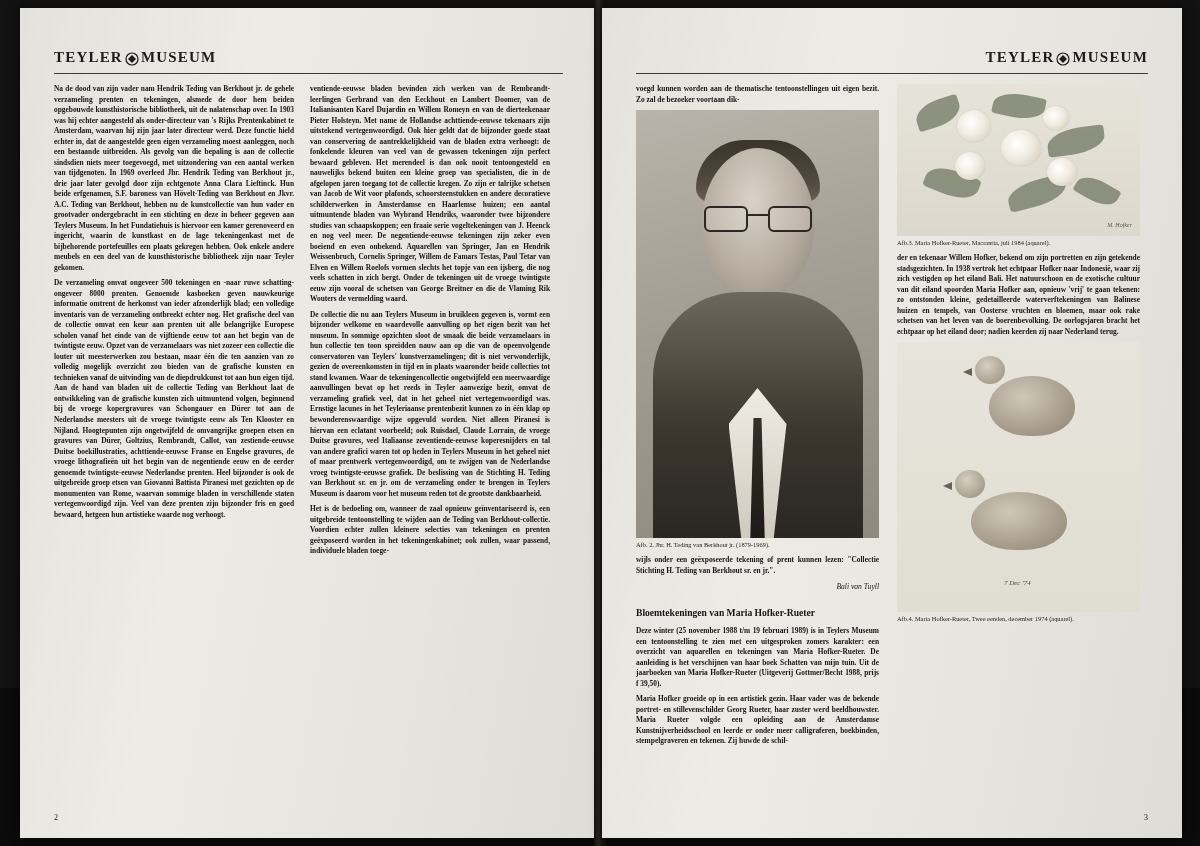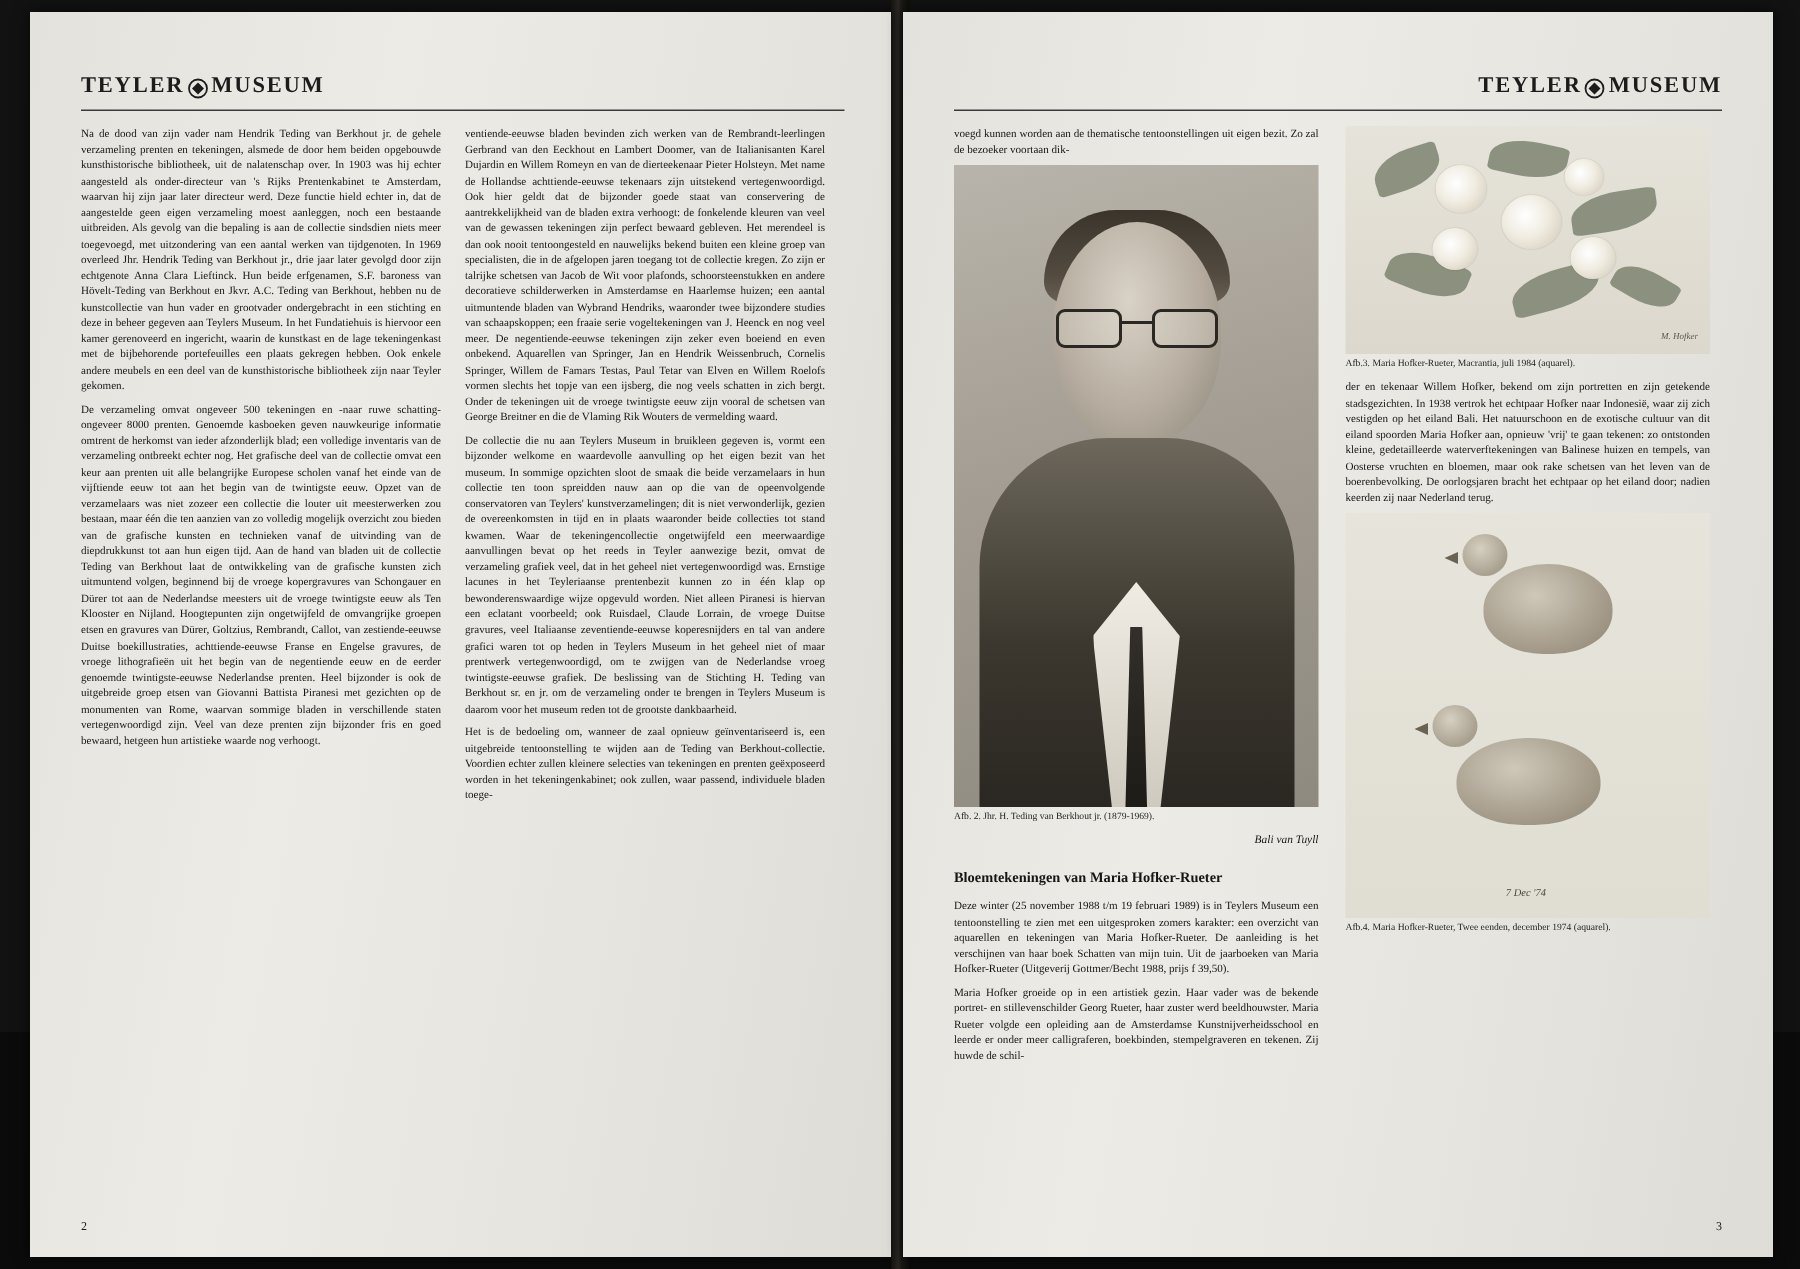--- a/index.html
+++ b/index.html
@@ -85,21 +85,21 @@
     height: 700px;
   }
   .col {
     width: 240px;
     font-size: 7.4px;
     line-height: 1.42;
     text-align: justify;
     color: #151515;
     hyphens: auto;
   }
-  .col p { margin: 0 0 5px 0; }
+  .col p { margin: 0 0 5px 0; font-weight: bold; }
 
   .page-right .cols { gap: 18px; }
   .page-right .col { width: 243px; }
 
   
   .figure { margin: 0 0 6px 0; }
   .figure-img {
     width: 100%;
     background: #9a968e;
     position: relative;
@@ -239,21 +239,21 @@
   }
   .birds .bird .beak {
     position: absolute;
     width: 0; height: 0;
     border-top: 4px solid transparent;
     border-bottom: 4px solid transparent;
     border-right: 9px solid #6a6252;
   }
   .birds .sig {
     position: absolute;
-    left: 44%; bottom: 12px;
+    left: 44%; bottom: 24px;
     font-size: 7px;
     font-style: italic;
     color: #4c4840;
   }
 
   .signature {
     text-align: right;
     font-style: italic;
     font-size: 7.6px;
     margin-top: 6px;
@@ -338,20 +338,21 @@
                 <div class="bridge"></div>
                 <div class="lens r"></div>
               </div>
               <div class="body"></div>
               <div class="shirt"></div>
               <div class="tie"></div>
             </div>
             <div class="caption">Afb. 2. Jhr. H. Teding van Berkhout jr. (1879-1969).</div>
           </div>
 
+          <p>wijls onder een geëxposeerde tekening of prent kunnen lezen: "Collectie Stichting H. Teding van Berkhout sr. en jr.".</p>
           <div class="signature">Bali van Tuyll</div>
 
           <h2 class="subhead">Bloemtekeningen van Maria Hofker-Rueter</h2>
           <p>Deze winter (25 november 1988 t/m 19 februari 1989) is in Teylers Museum een tentoonstelling te zien met een uitgesproken zomers karakter: een overzicht van aquarellen en tekeningen van Maria Hofker-Rueter. De aanleiding is het verschijnen van haar boek Schatten van mijn tuin. Uit de jaarboeken van Maria Hofker-Rueter (Uitgeverij Gottmer/Becht 1988, prijs f 39,50).</p>
           <p>Maria Hofker groeide op in een artistiek gezin. Haar vader was de bekende portret- en stillevenschilder Georg Rueter, haar zuster werd beeldhouwster. Maria Rueter volgde een opleiding aan de Amsterdamse Kunstnijverheidsschool en leerde er onder meer calligraferen, boekbinden, stempelgraveren en tekenen. Zij huwde de schil-</p>
         </div>
 
         <div class="col">
 
           <div class="figure">

